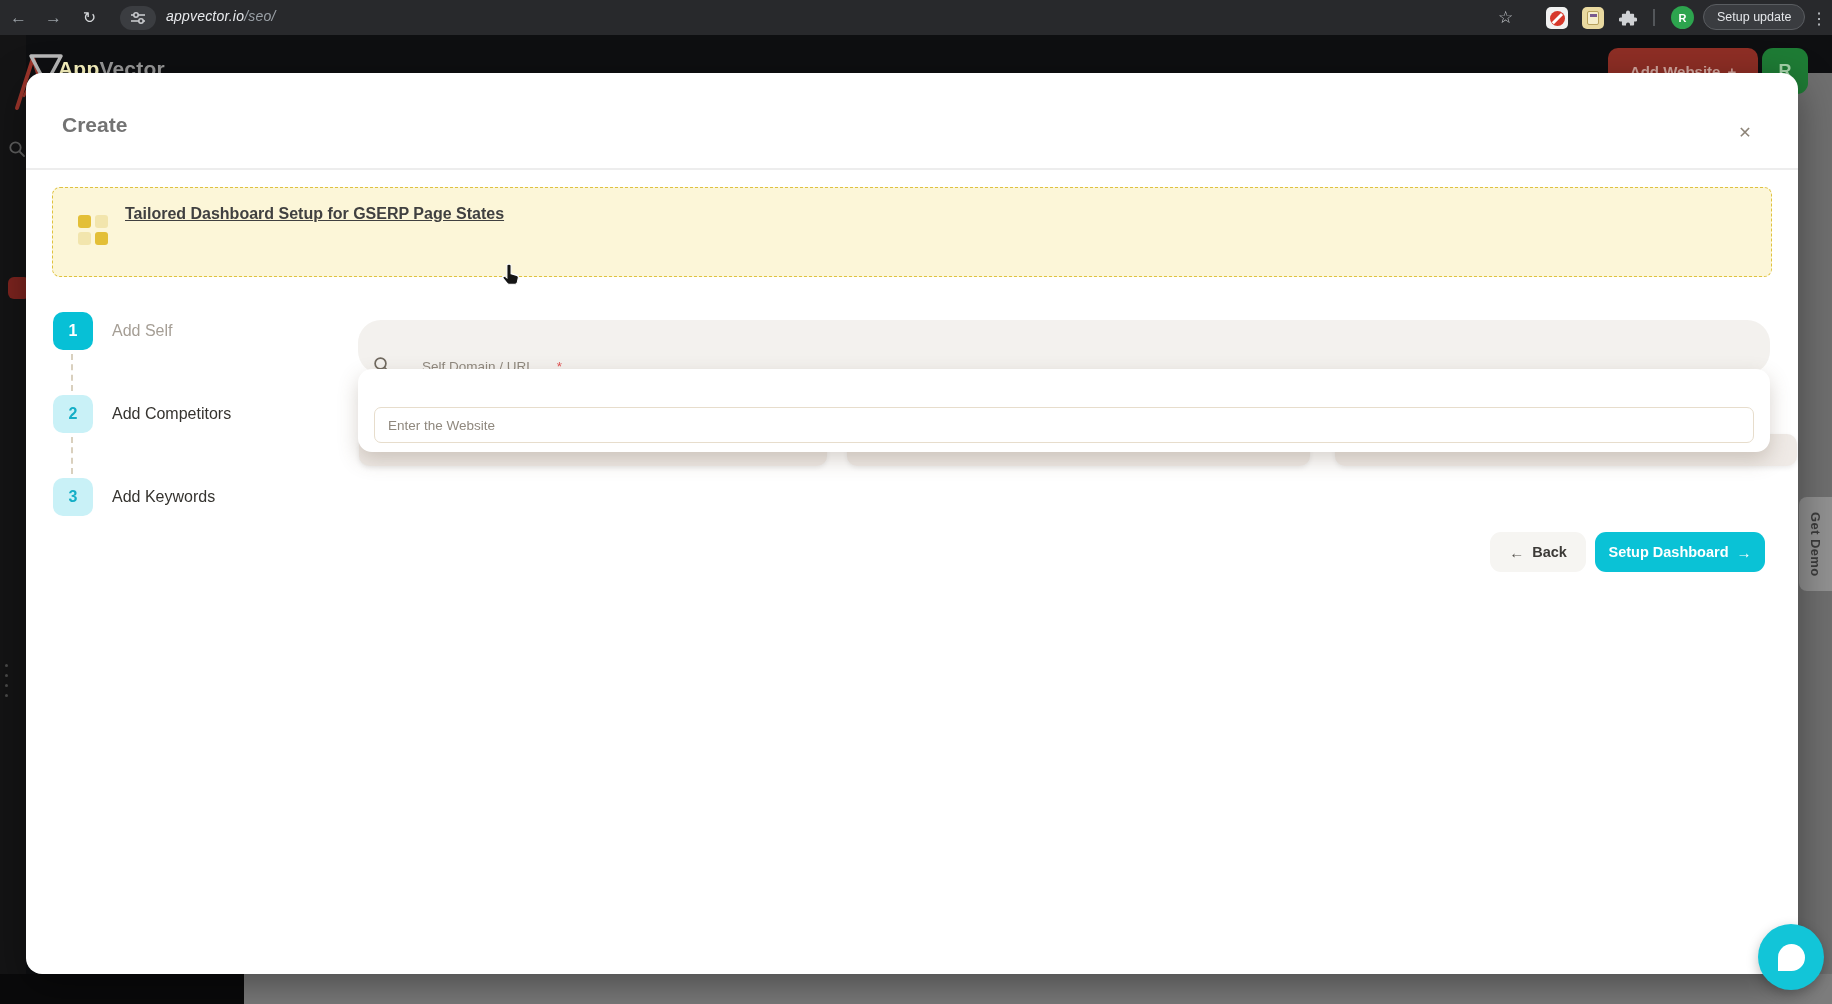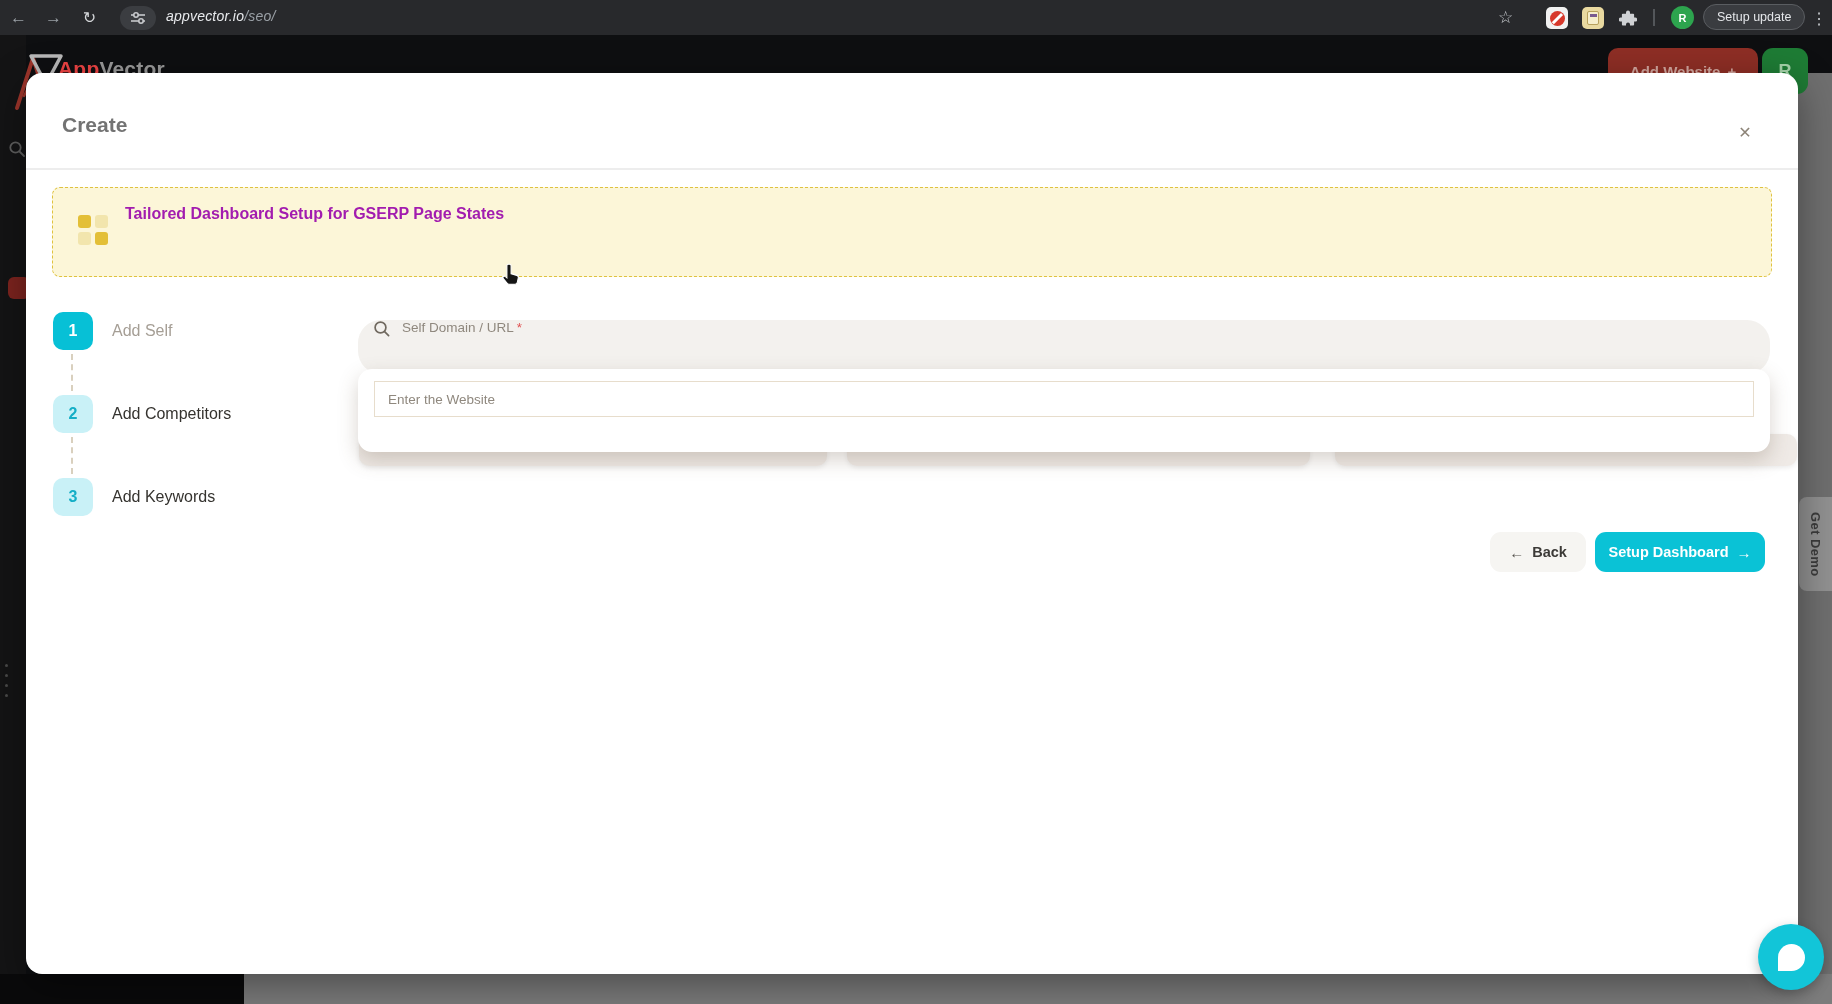--- a/index.html
+++ b/index.html
@@ -31,21 +31,21 @@
 
   
   .hdr-strip{position:absolute;left:0;top:35px;width:1832px;height:38px;background:#0e0f11;z-index:1;}
   .left-strip{position:absolute;left:0;top:35px;width:26px;height:939px;background:#141415;z-index:1;}
   .right-strip{position:absolute;left:1798px;top:73px;width:34px;height:901px;background:#6f6f6f;z-index:1;}
   .bottom-black{position:absolute;left:0;top:974px;width:244px;height:30px;background:#0a0a0b;z-index:1;}
   .bottom-gray{position:absolute;left:244px;top:974px;width:1588px;height:30px;background:#7d7d7d;z-index:1;}
 
   .logo-mark{position:absolute;left:14px;top:48px;z-index:2;}
   .brand{position:absolute;left:58px;top:57px;font-size:21px;font-weight:800;z-index:2;letter-spacing:.2px;}
-  .brand .b1{color:#ef4444;margin-top:36px;}
+  .brand .b1{color:#fef9c3;margin-top:36px;}
   .brand .b2{color:#9a9a9a;}
   .add-website{position:absolute;left:1608px;top:48px;width:150px;height:46px;border-radius:10px;background:#8e2e25;color:#d3a79f;font-size:15px;font-weight:600;display:flex;align-items:center;justify-content:center;gap:7px;z-index:2;cursor:pointer;}
   .app-avatar{position:absolute;left:1762px;top:48px;width:46px;height:46px;border-radius:11px;background:#1e7c35;color:#a6d3a9;font-size:18px;font-weight:700;display:flex;align-items:center;justify-content:center;z-index:2;cursor:pointer;}
   .mini-search{position:absolute;left:8px;top:140px;z-index:2;}
   .mini-badge{position:absolute;left:8px;top:277px;width:22px;height:22px;border-radius:6px;background:#7e241f;z-index:2;}
   .mini-dots{position:absolute;left:5px;top:664px;z-index:2;}
   .mini-dots i{display:block;width:3px;height:3px;border-radius:50%;background:#4a4a4a;margin-bottom:7px;}
 
   .get-demo{position:absolute;left:1799px;top:497px;width:33px;height:94px;background:#919191;border-radius:8px 0 0 8px;display:flex;align-items:center;justify-content:center;writing-mode:vertical-rl;color:#3c3c3c;font-size:13px;font-weight:600;letter-spacing:.4px;z-index:2;cursor:pointer;}
 
@@ -53,44 +53,44 @@
   .modal{position:absolute;left:26px;top:73px;width:1772px;height:901px;background:#fff;border-radius:16px;box-shadow:0 12px 40px rgba(0,0,0,.4);z-index:10;}
   .modal-title{position:absolute;left:36px;top:40px;font-size:21px;font-weight:700;color:#737373;}
   .modal-close{position:absolute;left:1706px;top:46px;width:26px;height:26px;display:flex;align-items:center;justify-content:center;color:#8d8478;font-size:16px;cursor:pointer;}
   .modal-divider{position:absolute;left:0;top:95px;width:1772px;height:2px;background:#ededed;}
 
   .banner{position:absolute;left:26px;top:114px;width:1720px;height:90px;background:#fcf6d8;border:1.5px dashed #dfc23f;border-radius:8px;}
   .banner-icon{position:absolute;left:25px;top:27px;width:30px;height:30px;display:grid;grid-template-columns:13px 13px;grid-template-rows:13px 13px;gap:4px;}
   .banner-icon i{border-radius:3px;}
   .banner-icon .solid{background:#e3bf37;}
   .banner-icon .pale{background:#f2e5ad;}
-  .banner-title{position:absolute;left:72px;top:17px;font-size:16px;font-weight:700;color:#a21caf;}
+  .banner-title{position:absolute;left:72px;top:17px;font-size:16px;font-weight:700;color:#404040;text-decoration:underline;}
   .banner-desc{position:absolute;left:72px;top:43px;font-size:14.5px;color:#6b655c;}
   .banner-link{color:#17c0d2;font-weight:700;cursor:pointer;}
 
   .step-sq{position:absolute;left:27px;width:40px;height:38px;border-radius:10px;display:flex;align-items:center;justify-content:center;font-size:16px;font-weight:700;cursor:pointer;}
   .step-active{background:#07c0d6;color:#fff;}
   .step-idle{background:#c9f1f7;color:#14aec6;}
   .step-label{position:absolute;left:86px;font-size:16px;}
   .lbl-idle{color:#a59e95;font-weight:500;}
   .lbl-dark{color:#35332f;font-weight:400;}
   .step-dash{position:absolute;left:45px;width:0;border-left:2px dashed #d9d0be;}
 
-  .search-pill{position:absolute;left:332px;top:247px;width:1412px;height:54px;border-radius:23px;background:#f3f1ee;display:flex;align-items:flex-start;cursor:text;}
+  .search-pill{position:absolute;left:332px;top:247px;width:1412px;height:54px;border-radius:23px;background:#f3f1ee;display:flex;align-items:flex-end;cursor:text;gap:20px;}
   .search-pill svg{margin-left:15px;}
   .search-lbl{margin-left:11px;font-size:13.5px;color:#8f887e;}
   .req{color:#e05252;margin-left:3px;font-size:13.5px;}
 
   .ghost-bar{position:absolute;top:361px;height:32px;border-radius:10px;background:#efeae6;box-shadow:0 2px 5px rgba(0,0,0,.08);z-index:1;}
   .gb1{left:333px;width:468px;}
   .gb2{left:821px;width:463px;}
   .gb3{left:1309px;width:462px;}
 
   .dropdown{position:absolute;left:332px;top:296px;width:1412px;height:83px;background:#fff;border-radius:14px;box-shadow:0 8px 20px rgba(100,80,60,.25);z-index:2;}
-  .dropdown input{position:absolute;left:16px;top:12px;width:1380px;height:36px;border:1px solid #e7ddcc;border-radius:0;padding:0 13px;font-size:13.5px;color:#3a3a3a;outline:none;background:#fff;}
+  .dropdown input{position:absolute;left:16px;top:38px;width:1380px;height:36px;border:1px solid #e7ddcc;border-radius:7px;padding:0 13px;font-size:13.5px;color:#3a3a3a;outline:none;background:#fff;}
   .dropdown input::placeholder{color:#8f887e;opacity:1;}
 
   .btn{position:absolute;top:459px;height:40px;border-radius:11px;display:flex;align-items:center;justify-content:center;gap:8px;font-size:14.5px;cursor:pointer;border:none;}
   .btn-back{left:1464px;width:96px;background:#f6f5f2;color:#3c3a37;font-weight:600;}
   .btn-back .arr{font-size:15px;color:#55524d;}
   .btn-setup{left:1569px;width:170px;background:#0ac2d6;color:#fff;font-weight:700;}
   .btn-setup .arr{font-size:15px;font-weight:400;}
 
   
   .chat{position:absolute;left:1758px;top:924px;width:66px;height:66px;border-radius:50%;background:#12c5d8;z-index:40;display:flex;align-items:center;justify-content:center;box-shadow:0 4px 12px rgba(0,0,0,.25);cursor:pointer;}

